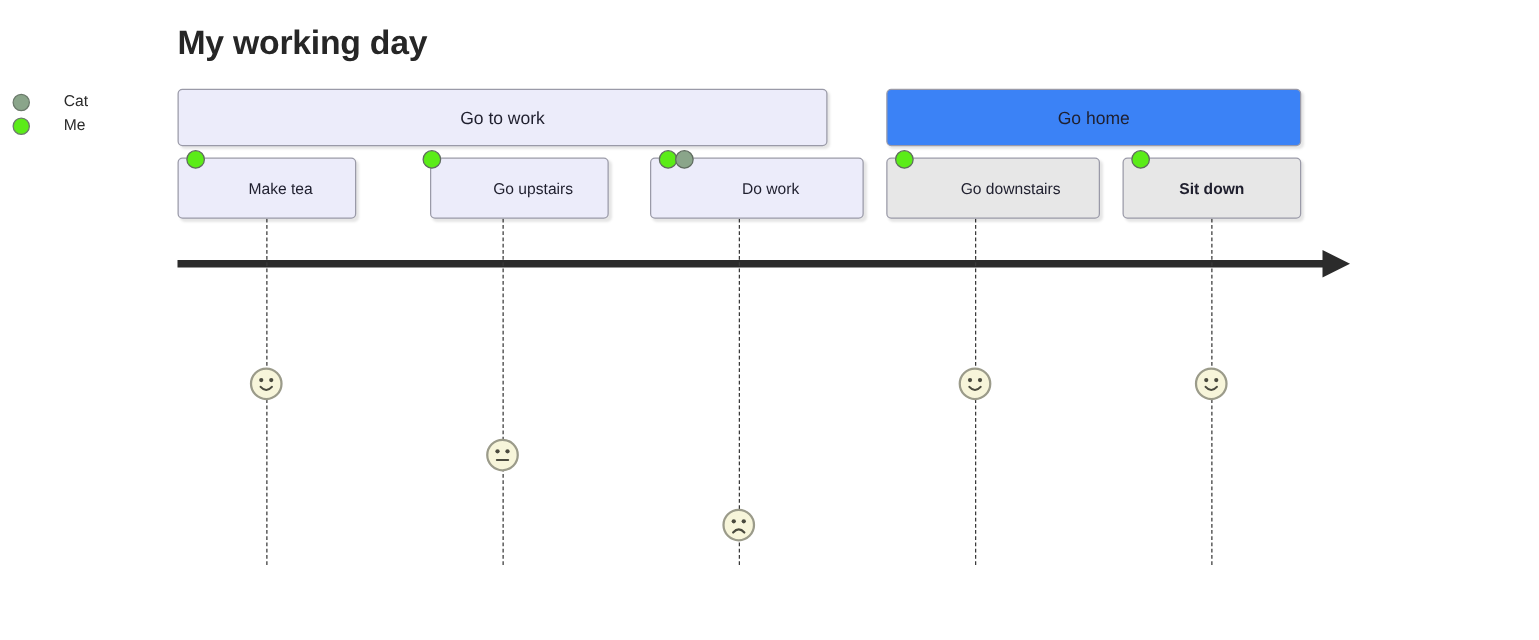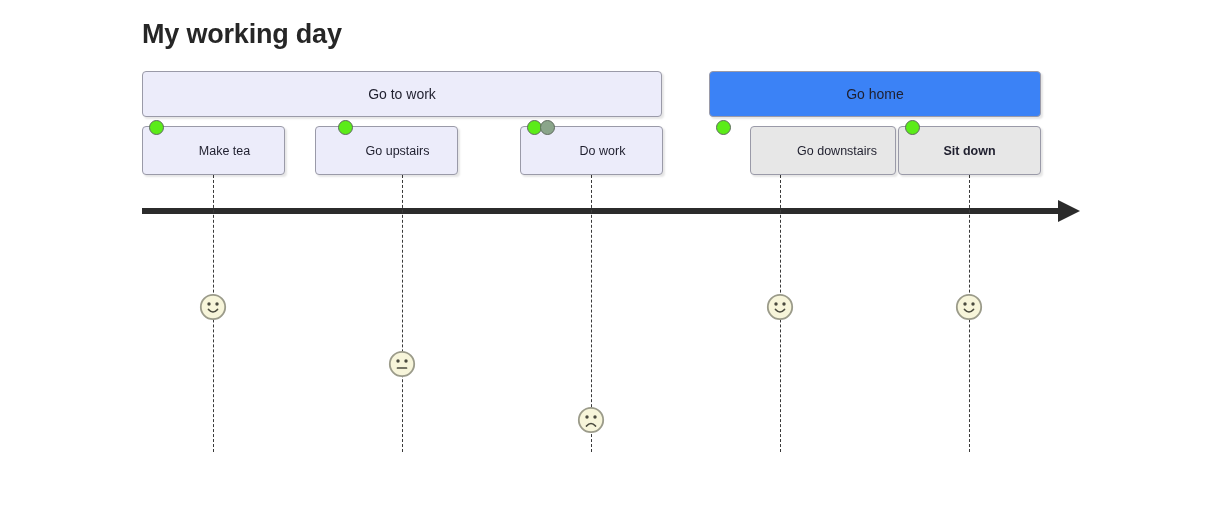--- a/index.html
+++ b/index.html
@@ -143,20 +143,30 @@
   }
   .emoticon svg { display: block; }
 </style>
 </head>
 <body>
 
 <div id="stage">
 
   <div id="page-title">My working day</div>
 
+  <div id="legend">
+      <div class="legend-row">
+        <span class="legend-swatch" style="background: rgb(138, 165, 138);"></span>
+        <span class="legend-label">Cat</span>
+      </div>
+      <div class="legend-row">
+        <span class="legend-swatch" style="background: rgb(91, 236, 24);"></span>
+        <span class="legend-label">Me</span>
+      </div>
+    </div>
 
   <div id="axis-line"></div>
   <div id="axis-arrow"></div>
 
   <div id="ticks-layer">
       <div class="tick-line" style="left: 213px;"></div>
       <div class="tick-line" style="left: 402px;"></div>
       <div class="tick-line" style="left: 591px;"></div>
       <div class="tick-line" style="left: 780px;"></div>
       <div class="tick-line" style="left: 969px;"></div>
@@ -166,27 +176,27 @@
         <span>Go to work</span>
       </div>
       <div class="phase-bar tone-grey" style="left: 709px; width: 332px;">
         <span>Go home</span>
       </div>
     </div>
   <div id="tasks-layer">
       <div class="task-box tone-lavender" style="left: 142px; width: 143px;">
         <span>Make tea</span>
       </div>
-      <div class="task-box tone-lavender" style="left: 315px; width: 143px;">
+      <div class="task-box tone-lavender" style="left: 344px; width: 143px;">
         <span>Go upstairs</span>
       </div>
-      <div class="task-box tone-lavender" style="left: 520px; width: 143px;">
+      <div class="task-box tone-lavender" style="left: 520px; width: 171px;">
         <span>Do work</span>
       </div>
-      <div class="task-box tone-grey" style="left: 750px; width: 146px; padding-left: 28px;">
+      <div class="task-box tone-grey" style="left: 709px; width: 171px; padding-left: 28px;">
         <span>Go downstairs</span>
       </div>
       <div class="task-box tone-grey" style="left: 898px; width: 143px; font-weight: bold;">
         <span>Sit down</span>
       </div>
     </div>
   <div id="dots-layer">
       <div class="actor-dot" style="left: 149px; background: rgb(91, 236, 24); z-index: 10;"></div>
       <div class="actor-dot" style="left: 338px; background: rgb(91, 236, 24); z-index: 10;"></div>
       <div class="actor-dot" style="left: 527px; background: rgb(91, 236, 24); z-index: 10;"></div>

